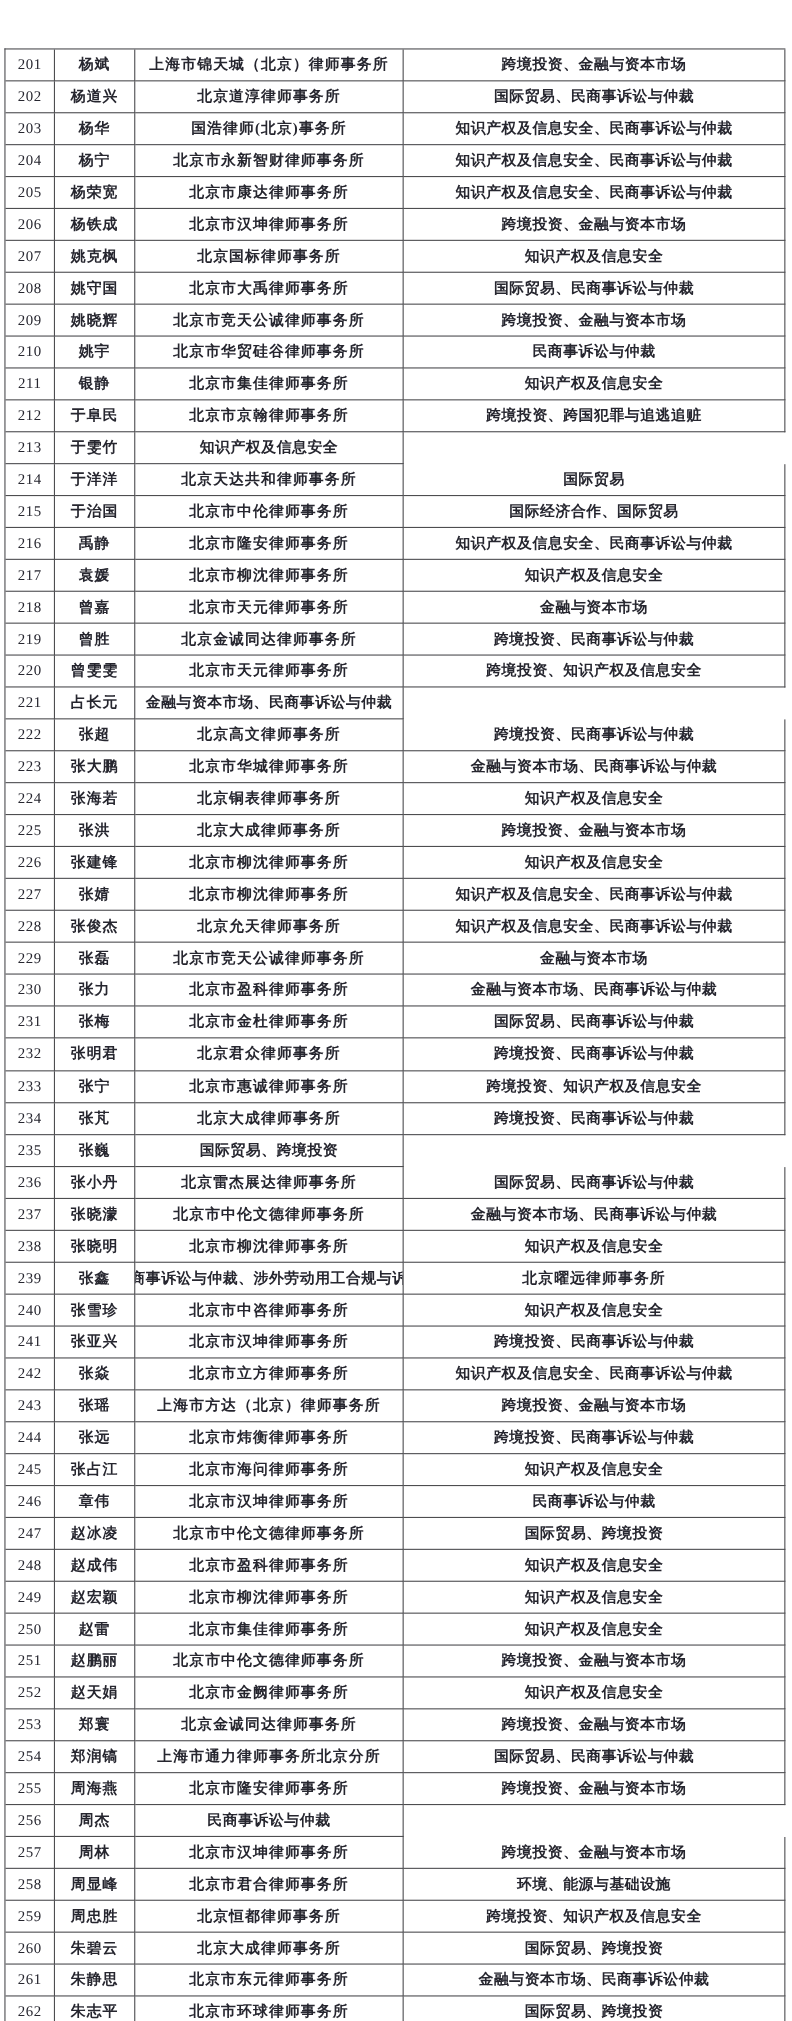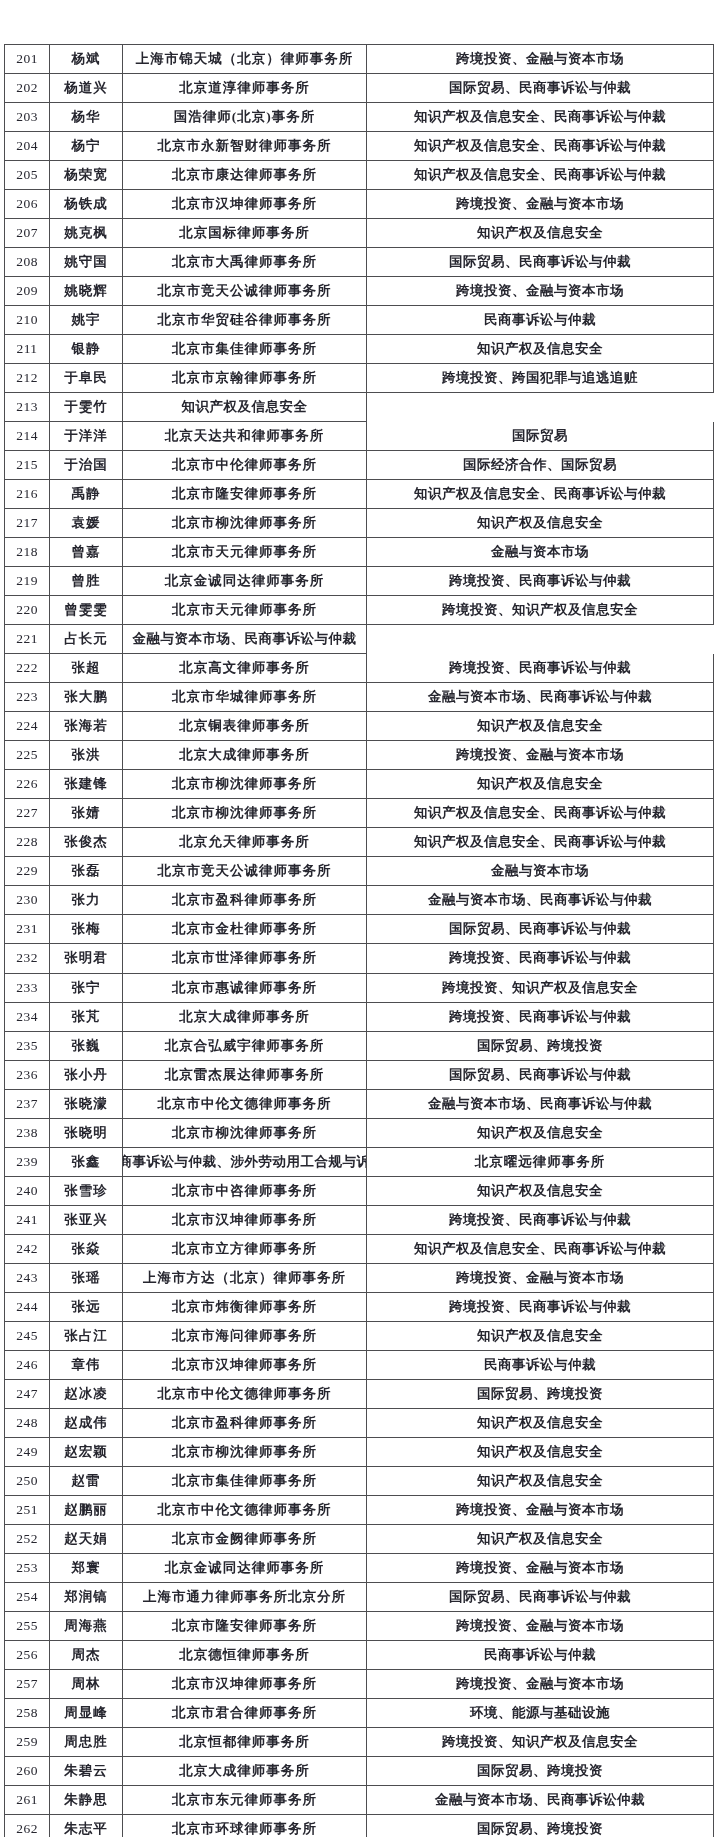--- a/index.html
+++ b/index.html
@@ -307,42 +307,41 @@
   <div class="row">
     <div class="cell c-no">231</div>
     <div class="cell c-name">张梅</div>
     <div class="cell c-firm">北京市金杜律师事务所</div>
     <div class="cell c-spec">国际贸易、民商事诉讼与仲裁</div>
   </div>
 
   <div class="row">
     <div class="cell c-no">232</div>
     <div class="cell c-name">张明君</div>
-    <div class="cell c-firm">北京市世泽律师事务所</div>
+    <div class="cell c-firm">北京君众律师事务所</div>
     <div class="cell c-spec">跨境投资、民商事诉讼与仲裁</div>
   </div>
 
   <div class="row">
     <div class="cell c-no">233</div>
     <div class="cell c-name">张宁</div>
     <div class="cell c-firm">北京市惠诚律师事务所</div>
     <div class="cell c-spec">跨境投资、知识产权及信息安全</div>
   </div>
 
   <div class="row">
     <div class="cell c-no">234</div>
     <div class="cell c-name">张芃</div>
     <div class="cell c-firm">北京大成律师事务所</div>
     <div class="cell c-spec">跨境投资、民商事诉讼与仲裁</div>
   </div>
 
   <div class="row">
     <div class="cell c-no">235</div>
     <div class="cell c-name">张巍</div>
-    <div class="cell c-firm">北京合弘威宇律师事务所</div>
     <div class="cell c-spec">国际贸易、跨境投资</div>
   </div>
 
   <div class="row">
     <div class="cell c-no">236</div>
     <div class="cell c-name">张小丹</div>
     <div class="cell c-firm">北京雷杰展达律师事务所</div>
     <div class="cell c-spec">国际贸易、民商事诉讼与仲裁</div>
   </div>
 
@@ -475,21 +474,20 @@
   <div class="row">
     <div class="cell c-no">255</div>
     <div class="cell c-name">周海燕</div>
     <div class="cell c-firm">北京市隆安律师事务所</div>
     <div class="cell c-spec">跨境投资、金融与资本市场</div>
   </div>
 
   <div class="row">
     <div class="cell c-no">256</div>
     <div class="cell c-name">周杰</div>
-    <div class="cell c-firm">北京德恒律师事务所</div>
     <div class="cell c-spec">民商事诉讼与仲裁</div>
   </div>
 
   <div class="row">
     <div class="cell c-no">257</div>
     <div class="cell c-name">周林</div>
     <div class="cell c-firm">北京市汉坤律师事务所</div>
     <div class="cell c-spec">跨境投资、金融与资本市场</div>
   </div>
 

